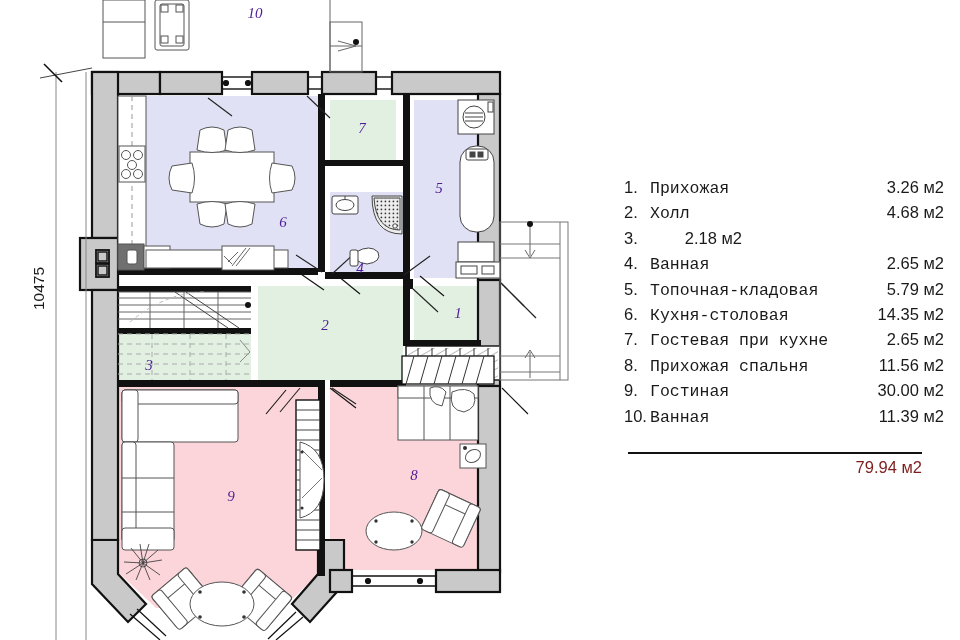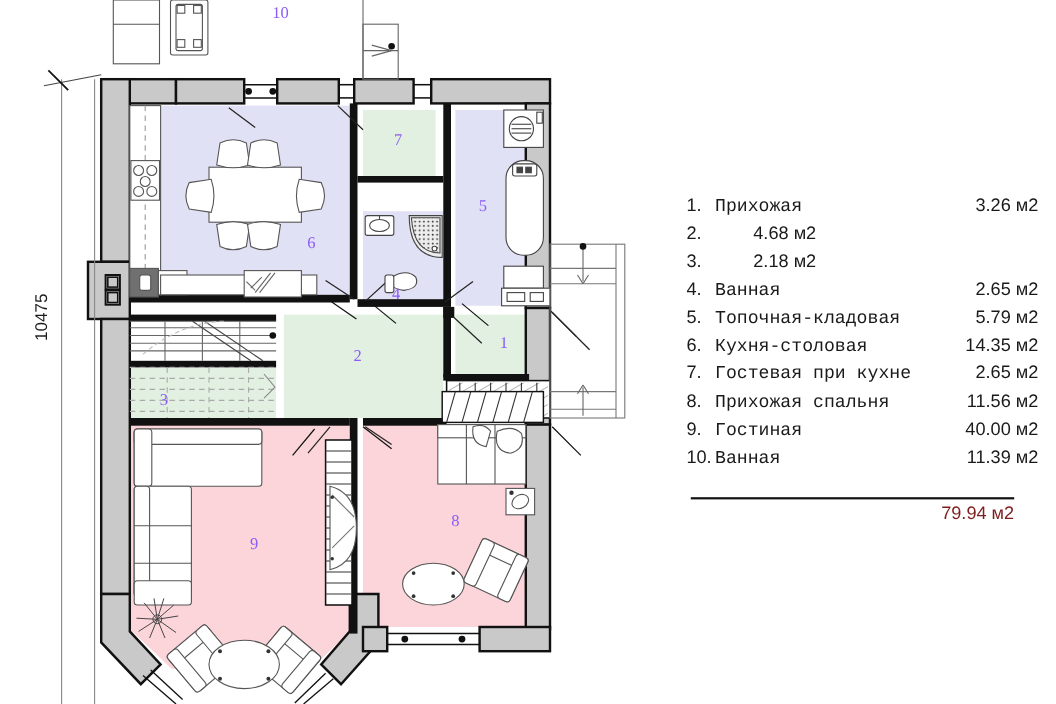--- a/index.html
+++ b/index.html
@@ -10,22 +10,22 @@
   .legend-row{display:flex;align-items:baseline;height:25.4px;font-size:16.5px;color:#1a1a1a;}
   .lg-num{width:26px;text-align:left;flex:0 0 26px;}
   .lg-name{flex:1 1 auto;white-space:nowrap;font-family:Liberation Mono, monospace;}
   .lg-area{flex:0 0 auto;text-align:right;width:92px;}
   .legend-rule{position:absolute;left:628px;top:452px;width:294px;height:0;
        border-top:2.5px solid #111;}
   .legend-total{position:absolute;left:624px;top:458px;width:298px;text-align:right;
        font-size:16.5px;color:#7f1d1d;}
   .dim-label{position:absolute;left:30px;top:310px;font-size:15.5px;color:#1a1a1a;
        transform:rotate(-90deg);transform-origin:left top;white-space:nowrap;}
-  .rnum{position:absolute;font-size:15px;color:#8b5cf6;font-family:"Liberation Serif","DejaVu Serif",serif;
-       transform:translate(-50%,-50%);pointer-events:none;}
+  .rnum{position:absolute;font-size:15px;color:#4c1d95;font-family:"Liberation Serif","DejaVu Serif",serif;
+       transform:translate(-50%,-50%);pointer-events:none;font-style:italic;}
   svg{display:block;}
 </style>
 </head>
 <body>
 
 <div class="plan-wrap">
   <svg width="620" height="640" viewBox="0 0 620 640">
     <defs>
       <pattern id="hatchDiag" width="7" height="7" patternUnits="userSpaceOnUse" patternTransform="rotate(60)">
         <line x1="0" y1="0" x2="0" y2="7" stroke="#555" stroke-width="0.9"></line>
@@ -445,20 +445,21 @@
 </div>
 
 <div class="legend">
   <div class="legend-row">
     <span class="lg-num">1.</span>
     <span class="lg-name">Прихожая</span>
     <span class="lg-area">3.26 м2</span>
   </div>
   <div class="legend-row">
     <span class="lg-num">2.</span>
+    <span class="lg-name">Холл</span>
     <span class="lg-area">4.68 м2</span>
   </div>
   <div class="legend-row">
     <span class="lg-num">3.</span>
     <span class="lg-area">2.18 м2</span>
   </div>
   <div class="legend-row">
     <span class="lg-num">4.</span>
     <span class="lg-name">Ванная</span>
     <span class="lg-area">2.65 м2</span>
@@ -479,21 +480,21 @@
     <span class="lg-area">2.65 м2</span>
   </div>
   <div class="legend-row">
     <span class="lg-num">8.</span>
     <span class="lg-name">Прихожая спальня</span>
     <span class="lg-area">11.56 м2</span>
   </div>
   <div class="legend-row">
     <span class="lg-num">9.</span>
     <span class="lg-name">Гостиная</span>
-    <span class="lg-area">40.00 м2</span>
+    <span class="lg-area">30.00 м2</span>
   </div>
   <div class="legend-row">
     <span class="lg-num">10.</span>
     <span class="lg-name">Ванная</span>
     <span class="lg-area">11.39 м2</span>
   </div>
 </div>
 
 <div class="legend-rule"></div>
 <div class="legend-total">79.94 м2</div>

